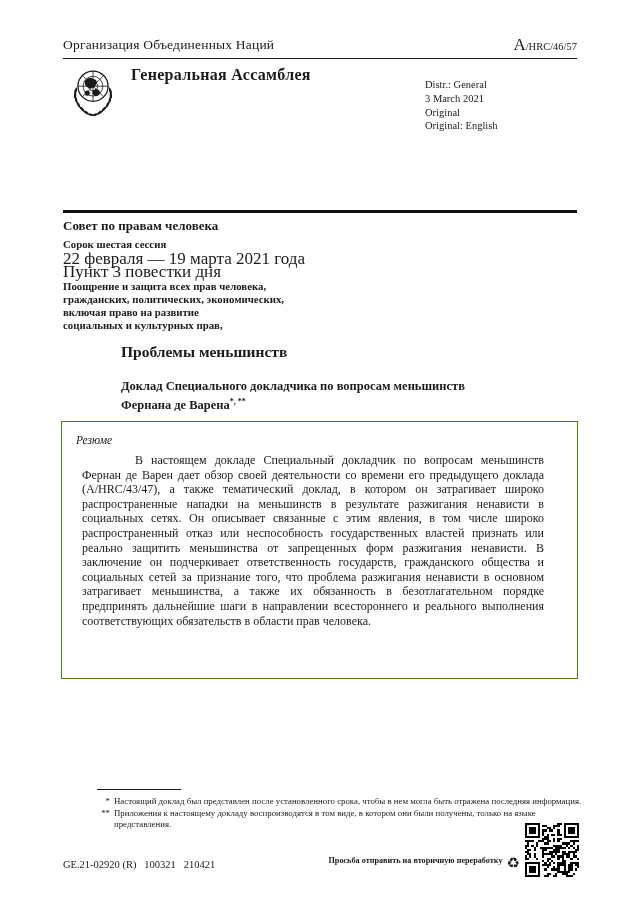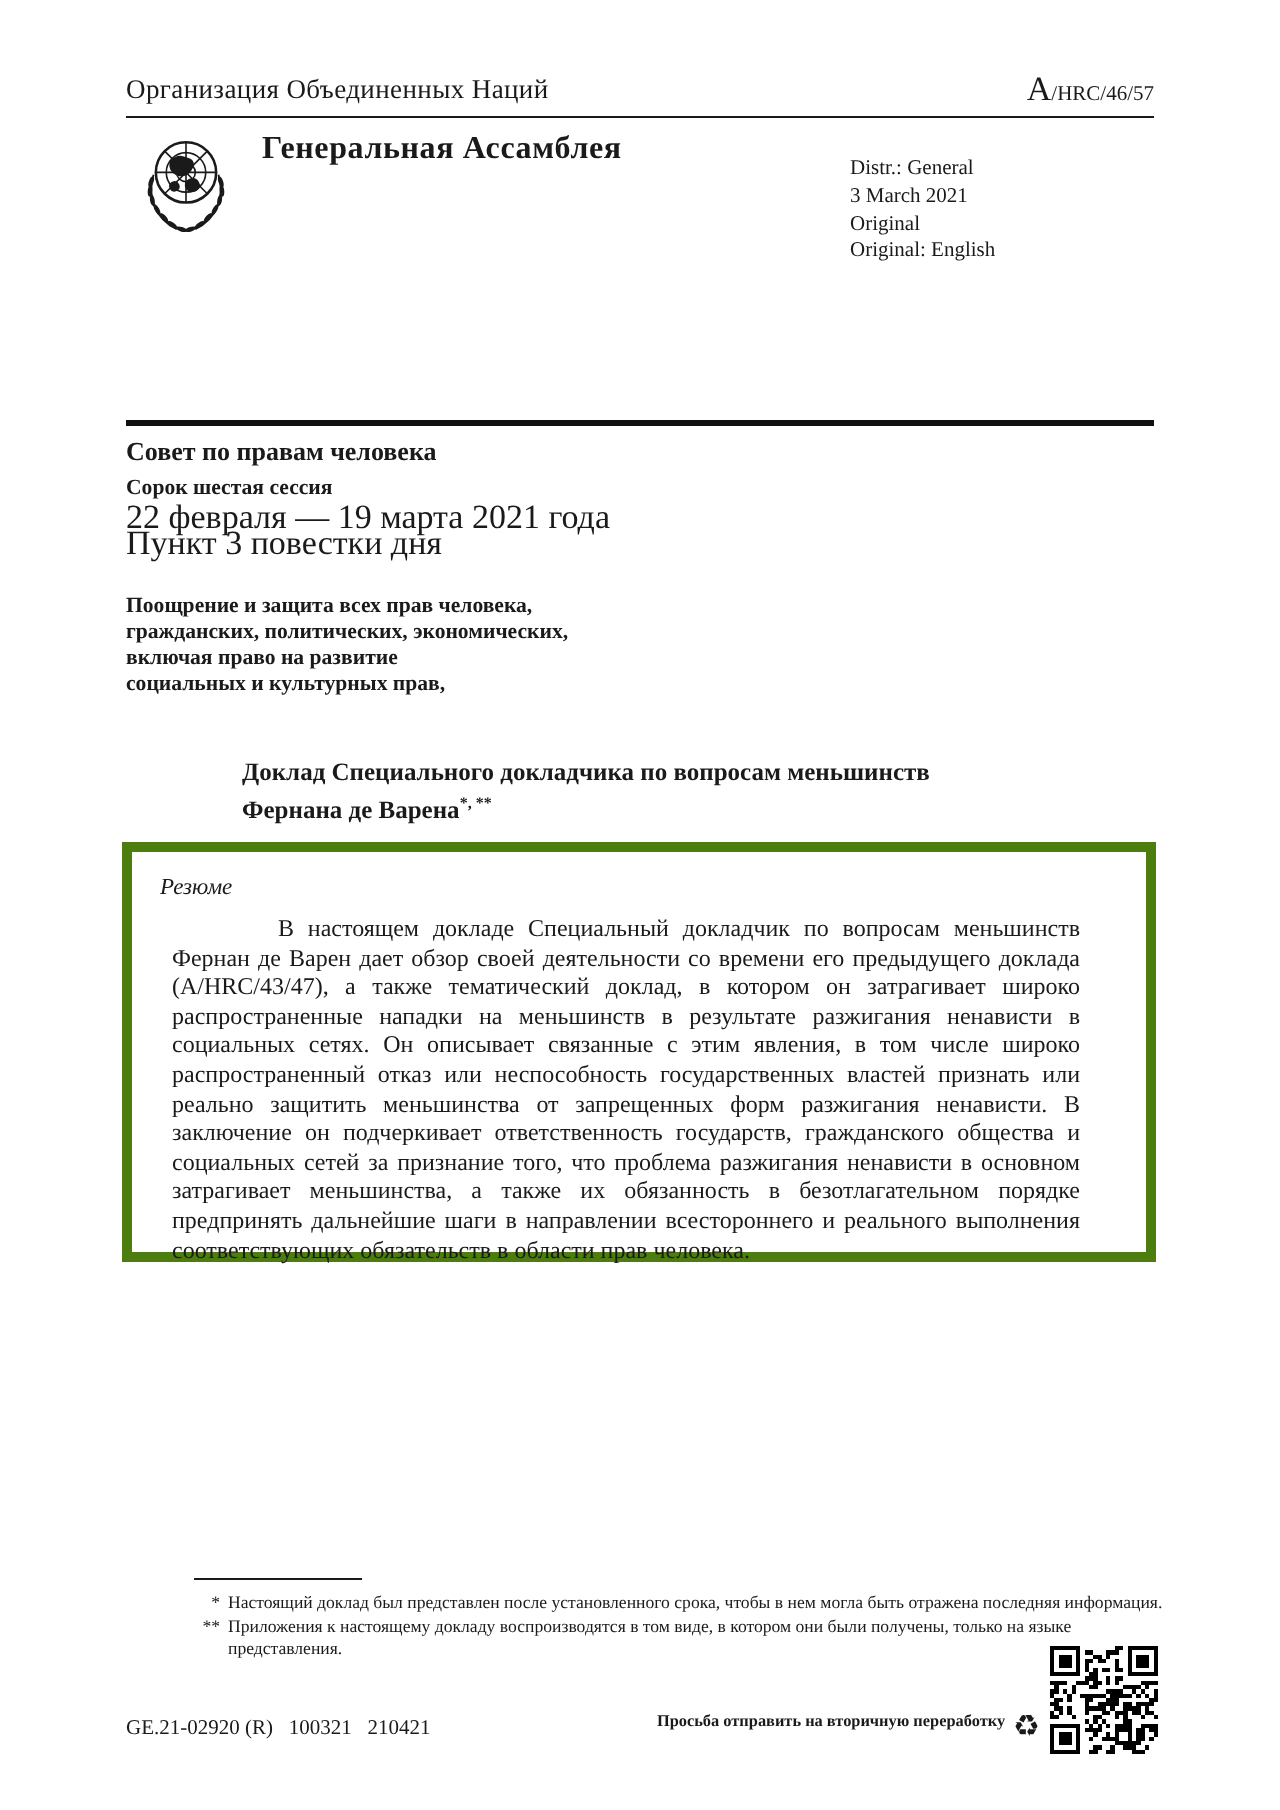--- a/index.html
+++ b/index.html
@@ -38,35 +38,35 @@
   }
   .thick-rule {
     position: absolute; left: 63px; right: 63px; top: 210px;
     height: 2.5px; background: #111;
   }
   
   .session { position: absolute; left: 63px; top: 218px; width: 330px; }
   .session .council { font-size: 13px; font-weight: bold; margin-bottom: 4px; }
   .session .session-number { font-size: 10.8px; font-weight: bold; line-height: 13.5px; }
   .session .plain { font-size: 17px; line-height: 13.5px; }
-  .session .agenda-title { font-size: 10.8px; font-weight: bold; line-height: 13px; margin-top: 18px; }
+  .session .agenda-title { font-size: 10.8px; font-weight: bold; line-height: 13px; margin-top: 1px; }
   
   .report-title {
     position: absolute; left: 121px; top: 343px;
     font-size: 15.5px; font-weight: bold;
   }
   .report-subtitle {
     position: absolute; left: 121px; top: 379px;
     font-size: 12.5px; font-weight: bold; line-height: 15px;
   }
   .report-subtitle sup { font-size: 8px; font-weight: bold; }
   
   .summary-box {
-    position: absolute; left: 61px; top: 421px; width: 517px; height: 210px;
-    border: 5px solid #4d7c0f;
+    position: absolute; left: 61px; top: 421px; width: 517px; height: 258px;
+    border: 1px solid #4d7c0f;
   }
   .summary-label {
     margin: 12px 0 0 14px;
     font-size: 11.5px; font-style: italic;
   }
   .summary-paragraph {
     margin: 7px 33px 0 20px;
     font-size: 12px; line-height: 14.6px;
     text-align: justify; text-indent: 53px;
   }
@@ -162,20 +162,21 @@
     <div class="plain">22 февраля — 19 марта 2021 года</div>
     <div class="plain">Пункт 3 повестки дня</div>
     <div class="agenda-title">
       <div>Поощрение и защита всех прав человека,</div>
       <div>гражданских, политических, экономических,</div>
       <div>включая право на развитие</div>
       <div>социальных и культурных прав,</div>
     </div>
   </div>
 
+  <div class="report-title">Проблемы меньшинств</div>
   <div class="report-subtitle">
     <div>Доклад Специального докладчика по вопросам меньшинств</div>
     <div><span>Фернана де Варена</span><sup>*, **</sup></div>
   </div>
 
   <div class="summary-box">
     <div class="summary-label">Резюме</div>
     <div class="summary-paragraph">В настоящем докладе Специальный докладчик по вопросам меньшинств Фернан де Варен дает обзор своей деятельности со времени его предыдущего доклада (A/HRC/43/47), а также тематический доклад, в котором он затрагивает широко распространенные нападки на меньшинств в результате разжигания ненависти в социальных сетях. Он описывает связанные с этим явления, в том числе широко распространенный отказ или неспособность государственных властей признать или реально защитить меньшинства от запрещенных форм разжигания ненависти. В заключение он подчеркивает ответственность государств, гражданского общества и социальных сетей за признание того, что проблема разжигания ненависти в основном затрагивает меньшинства, а также их обязанность в безотлагательном порядке предпринять дальнейшие шаги в направлении всестороннего и реального выполнения соответствующих обязательств в области прав человека.</div>
   </div>
 

